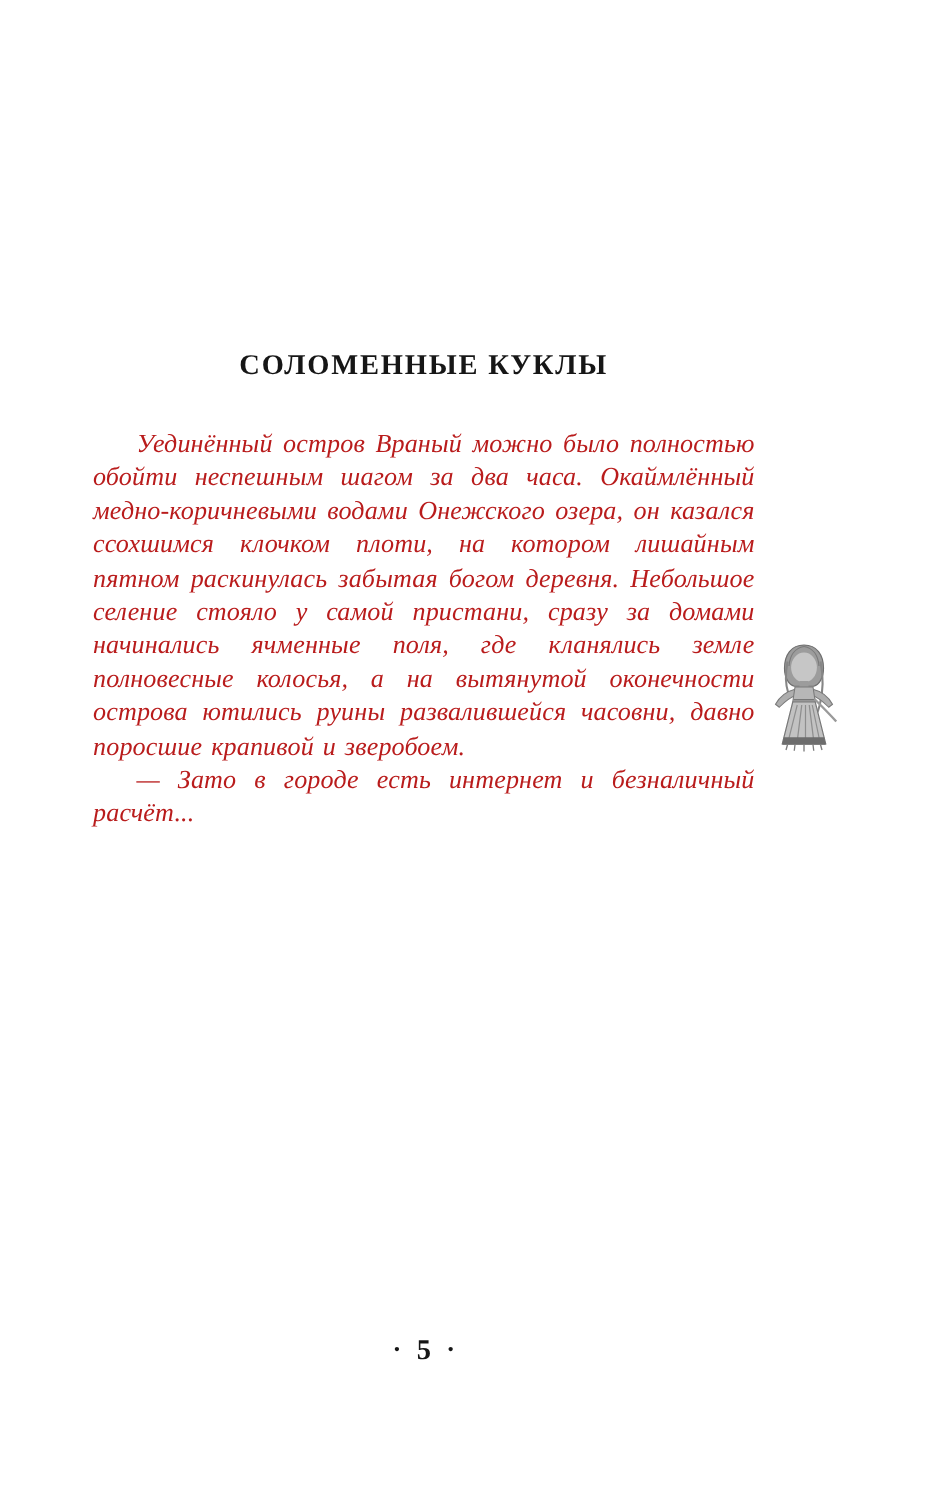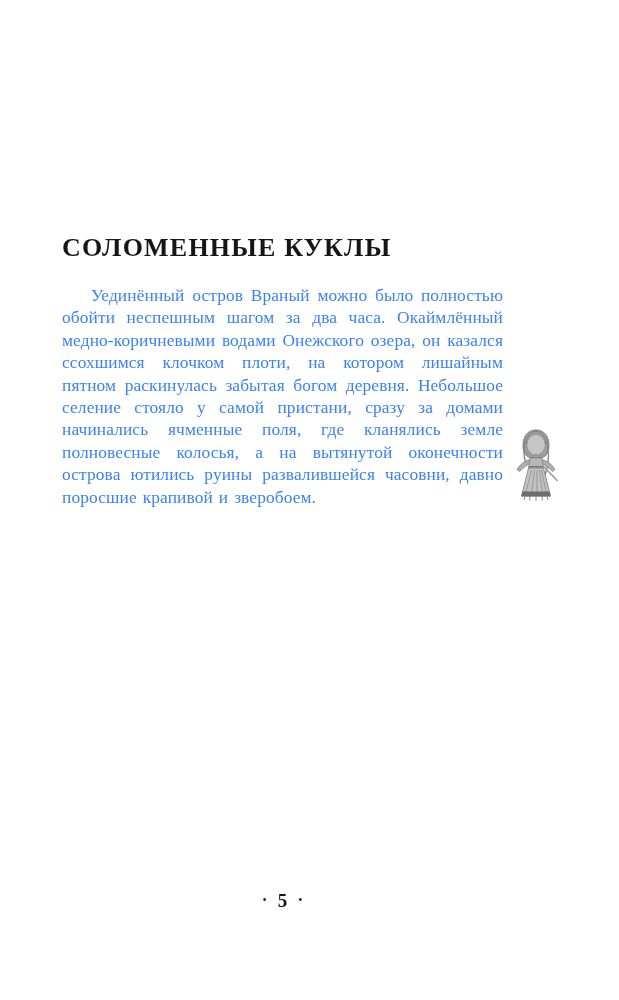--- a/index.html
+++ b/index.html
@@ -15,21 +15,22 @@
     color: #1b1b1b;
     font-family: "Liberation Serif", "DejaVu Serif", serif;
     overflow: hidden;
   }
   .chapter-title {
     position: absolute;
     left: 62px;
     top: 233px;
     width: 441px;
     margin: 0;
-    font-size: 26px;
+    text-align: center;
+    font-size: 19px;
     font-weight: 700;
     letter-spacing: 1.2px;
     color: #161616;
     white-space: nowrap;
   }
   .body-text {
     position: absolute;
     left: 62px;
     top: 284px;
     width: 441px;
@@ -37,21 +38,22 @@
   .para {
     margin: 0;
     text-align: justify;
     text-indent: 29px;
     font-size: 17.4px;
     line-height: 22.4px;
     letter-spacing: 0.1px;
     word-spacing: 1.5px;
     hyphens: auto;
     -webkit-hyphens: auto;
-    color: #3b82f6;
+    color: #b91c1c;
+    font-style: italic;
   }
   .doll-illustration {
     position: absolute;
     left: 513px;
     top: 428px;
     width: 46px;
     height: 78px;
   }
   .page-footer {
     position: absolute;
@@ -75,20 +77,21 @@
 </style>
 </head>
 <body>
 
 <main class="page">
 
   <h1 class="chapter-title">СОЛОМЕННЫЕ КУКЛЫ</h1>
 
   <section class="body-text">
     <p class="para">Уединённый остров Враный можно было полностью обойти неспешным шагом за два часа. Окаймлённый медно-коричневыми водами Онежского озера, он казался ссохшимся клочком плоти, на котором лишайным пятном раскинулась забытая богом деревня. Небольшое селение стояло у самой пристани, сразу за домами начинались ячменные поля, где кланялись земле полновесные колосья, а на вытянутой оконечности острова ютились руины развалившейся часовни, давно поросшие крапивой и зверобоем.</p>
+    <p class="para">— Зато в городе есть интернет и безналичный расчёт...</p>
   </section>
 
   <div class="doll-illustration">
     <svg width="46" height="78" viewBox="0 0 46 78" xmlns="http://www.w3.org/2000/svg">
 
       <path d="M23,2 C14.5,2 10,8.5 10,17.5 C10,24 13,28.5 16.5,29.5 L29.5,29.5 C33,28.5 36,24 36,17.5 C36,8.5 31.5,2 23,2 Z" fill="#9c9c9c" stroke="#6f6f6f" stroke-width="0.8"></path>
 
       <ellipse cx="23" cy="17" rx="8.6" ry="10" fill="#c6c6c6"></ellipse>
 
       <path d="M23,3 C17,4 13.5,9 13,16" fill="none" stroke="#7a7a7a" stroke-width="0.8"></path>

